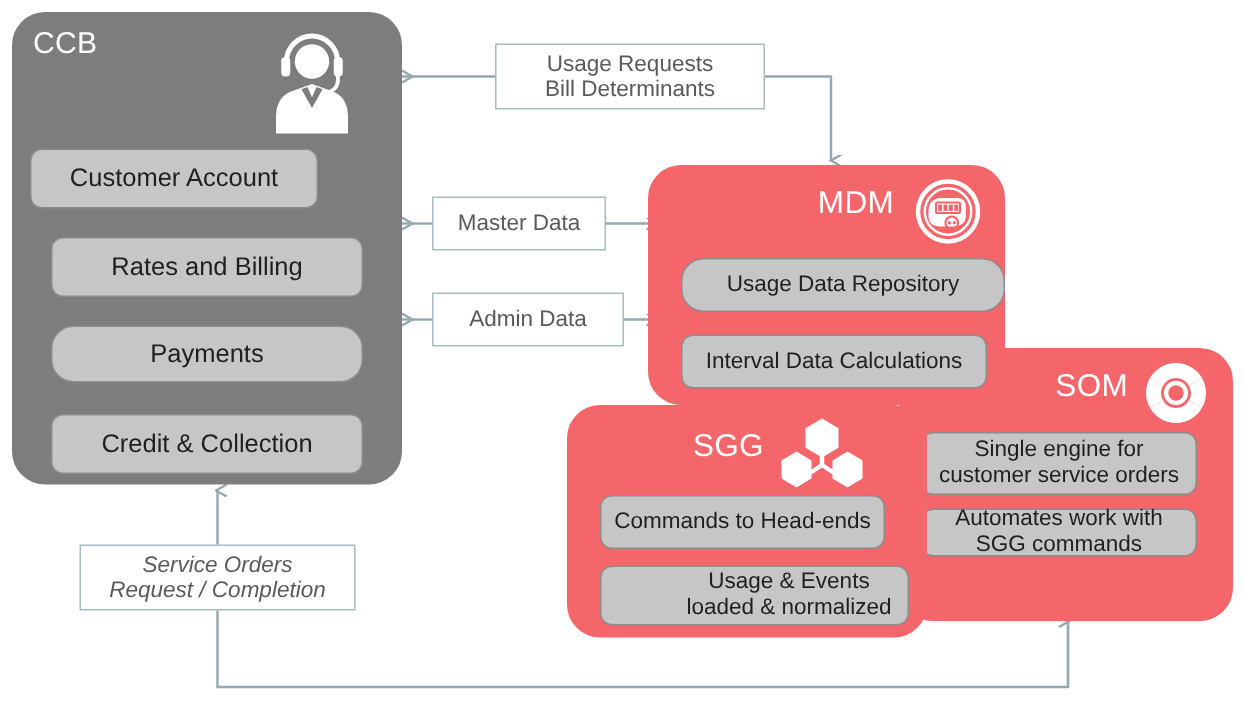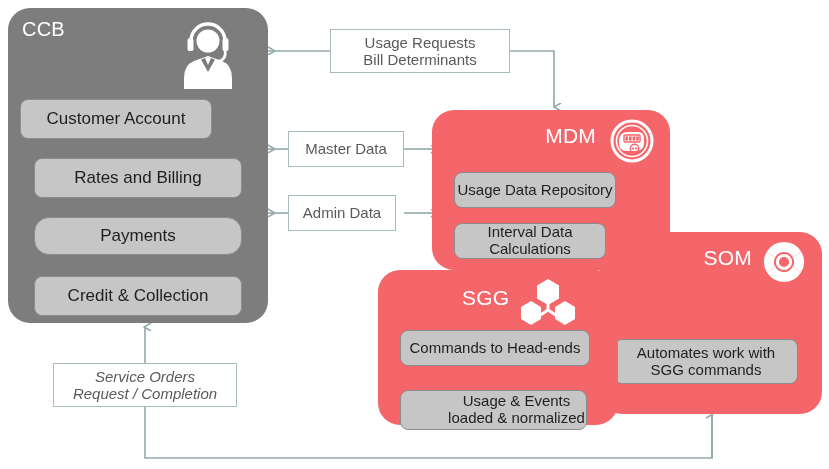--- a/index.html
+++ b/index.html
@@ -199,65 +199,67 @@
         <rect x="15.4" y="17.4" width="2.6" height="4.2" fill="#f4666a"></rect>
         <rect x="19" y="17.4" width="2.6" height="4.2" fill="#f4666a"></rect>
         <rect x="22.6" y="17.4" width="2.6" height="4.2" fill="#f4666a"></rect>
         <rect x="26.2" y="17.4" width="2.6" height="4.2" fill="#f4666a"></rect>
         <circle cx="24.5" cy="29.5" r="4.2" fill="none" stroke="#f4666a" stroke-width="1.4"></circle>
         <circle cx="23" cy="29.5" r="1.1" fill="#f4666a"></circle>
         <circle cx="26.2" cy="29.5" r="1.1" fill="#f4666a"></circle>
       </svg>
     </div>
 
-    <div class="item item-red" style="left:22px; top:62px; width:162px; height:36px;">Usage Data Repository</div>
-    <div class="item item-red" style="left:22px; top:113px; width:152px; height:36px;">Interval Data Calculations</div>
+    <div class="item item-red" style="left:22px; top:62px; width:216px; height:36px;border-radius:15px;">Usage Data Repository</div>
+    <div class="item item-red" style="left:22px; top:113px; width:204px; height:36px;">Interval Data Calculations</div>
   </div>
 
   <div class="panel panel-red panel-som" style="left:600px; top:232px; width:222px; height:182px;">
     <div class="panel-title title-som">SOM</div>
 
     <div class="panel-icon" style="right:16px; top:8px; width:44px; height:44px;">
       <svg viewBox="0 0 44 44" width="44" height="44" xmlns="http://www.w3.org/2000/svg">
         <g fill="#ffffff">
           <path d="M22,2 a20,20 0 0 1 17.3,10 l-8.7,5 a10,10 0 0 0 -8.6,-5 z"></path>
           <path d="M39.3,12 a20,20 0 0 1 0,20 l-8.7,-5 a10,10 0 0 0 0,-10 z"></path>
           <path d="M39.3,32 a20,20 0 0 1 -17.3,10 l0,-10 a10,10 0 0 0 8.6,-5 z"></path>
           <path d="M22,42 a20,20 0 0 1 -17.3,-10 l8.7,-5 a10,10 0 0 0 8.6,5 z"></path>
           <path d="M4.7,32 a20,20 0 0 1 0,-20 l8.7,5 a10,10 0 0 0 0,10 z"></path>
           <path d="M4.7,12 a20,20 0 0 1 17.3,-10 l0,10 a10,10 0 0 0 -8.6,5 z"></path>
         </g>
         <circle cx="22" cy="22" r="6.6" fill="none" stroke="#ffffff" stroke-width="3"></circle>
       </svg>
     </div>
 
-    <div class="item item-som" style="left:14px; top:107px; width:184px; height:45px; white-space:pre-line;">Automates work with
+    <div class="item item-som" style="left:14px; top:56px; width:184px; height:42px; white-space:pre-line;">Single engine for
+customer service orders</div>
+    <div class="item item-som" style="left:14px; top:107px; width:184px; height:32px; white-space:pre-line;">Automates work with
 SGG commands</div>
   </div>
 
   <div class="panel panel-red panel-sgg" style="left:378px; top:270px; width:240px; height:155px;">
     <div class="panel-title title-sgg">SGG</div>
 
     <div class="panel-icon" style="left:140px; top:7px; width:60px; height:52px;">
       <svg viewBox="0 0 60 52" width="60" height="52" xmlns="http://www.w3.org/2000/svg">
         <path d="M30,24 L30,33 M30,33 L18,41 M30,33 L42,41" fill="none" stroke="#ffffff" stroke-width="3"></path>
         <polygon points="30,2 41,8.5 41,21.5 30,28 19,21.5 19,8.5" fill="#ffffff"></polygon>
         <polygon points="13,24 23,30 23,42 13,48 3,42 3,30" fill="#ffffff"></polygon>
         <polygon points="47,24 57,30 57,42 47,48 37,42 37,30" fill="#ffffff"></polygon>
       </svg>
     </div>
 
     <div class="item item-red" style="left:22px; top:60px; width:190px; height:36px;">Commands to Head-ends</div>
-    <div class="item item-red" style="left:22px; top:120px; width:187px; height:40px; white-space:pre-line;padding-left:46px;">Usage &amp; Events
+    <div class="item item-red" style="left:22px; top:107px; width:206px; height:40px; white-space:pre-line;padding-left:46px;">Usage &amp; Events
 loaded &amp; normalized</div>
   </div>
 
   <div class="label-box" style="left:330px; top:29px; width:180px; height:44px;">Usage Requests
 Bill Determinants</div>
 
   <div class="label-box" style="left:288px; top:131px; width:116px; height:36px;">Master Data</div>
 
-  <div class="label-box" style="left:288px; top:195px; width:108px; height:36px;">Admin Data</div>
+  <div class="label-box" style="left:288px; top:195px; width:128px; height:36px;">Admin Data</div>
 
   <div class="label-box" style="left:53px; top:363px; width:184px; height:44px;font-style:italic;">Service Orders
 Request / Completion</div>
 
 </div>
 
 </body></html>

